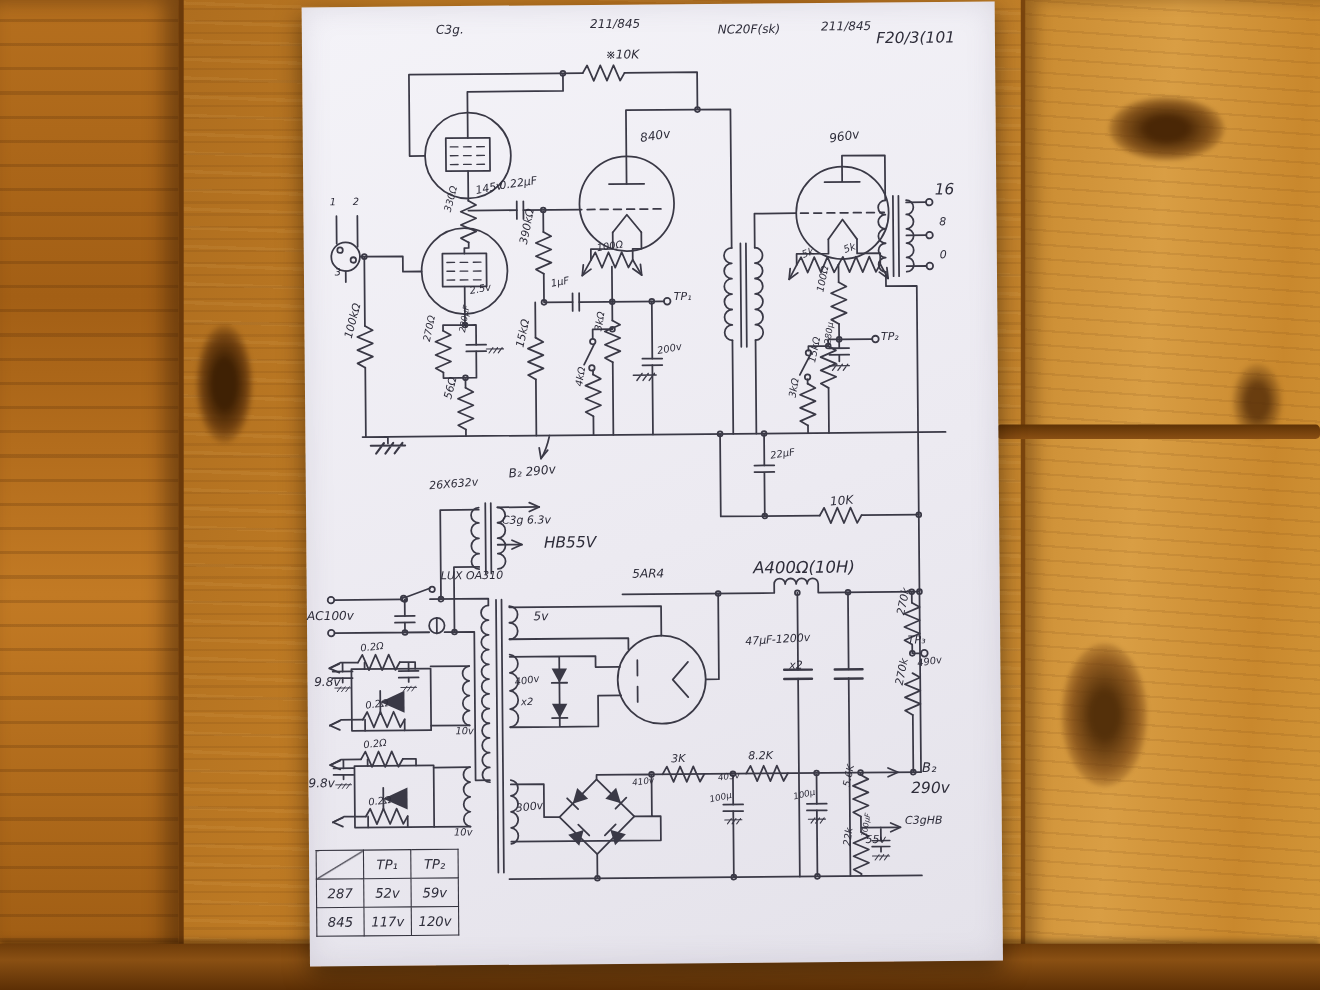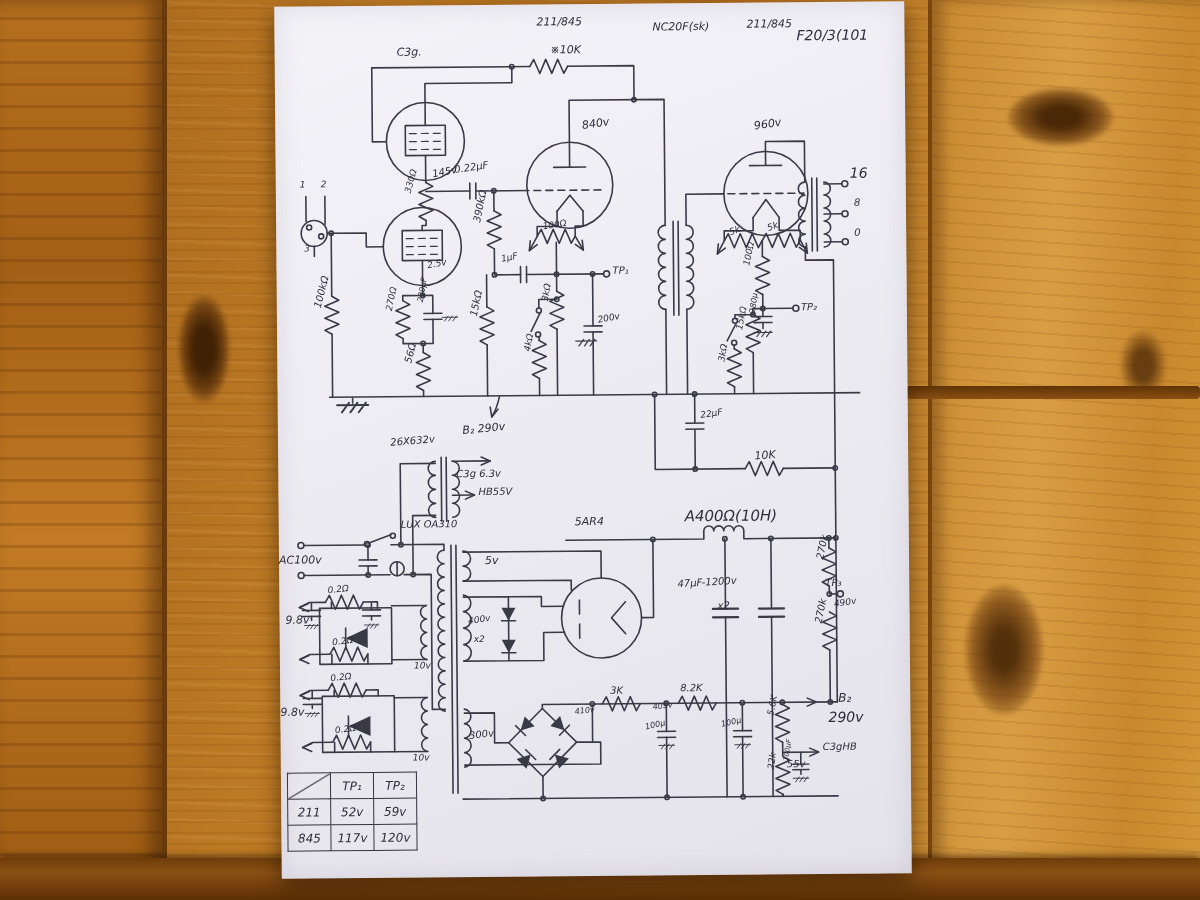--- a/index.html
+++ b/index.html
@@ -322,21 +322,21 @@
         <circle cx="502" cy="700" r="2.2"></circle>
       <circle cx="550" cy="700" r="2.2"></circle>
         <circle cx="550" cy="592" r="2.2"></circle>
         <circle cx="262" cy="794" r="2.2"></circle>
       <circle cx="386" cy="794" r="2.2"></circle>
         <circle cx="462" cy="794" r="2.2"></circle>
     </g>
   </svg>
 
   <div id="label-layer" style="position:absolute;inset:0;">
-      <span class="lbl" style="left: 122px; top: 16px; margin-top: 25px;">C3g.</span>
+      <span class="lbl" style="left: 122px; top: 16px;">C3g.</span>
       <span class="lbl" style="left: 262px; top: 12px;">211/845</span>
       <span class="lbl" style="left: 378px; top: 18px;">NC20F(sk)</span>
       <span class="lbl" style="left: 472px; top: 16px;">211/845</span>
       <span class="lbl" style="left: 522px; top: 26px; font-size: 14px;">F20/3(101</span>
       <span class="lbl" style="left: 276px; top: 40px; font-style: italic;">※10K</span>
       <span class="lbl" style="left: 306px; top: 116px; transform: rotate(-8deg);">840v</span>
       <span class="lbl" style="left: 478px; top: 118px; transform: rotate(-8deg);">960v</span>
       <span class="lbl" style="left: 574px; top: 164px; font-size: 14px;">16</span>
       <span class="lbl" style="left: 578px; top: 196px; font-size: 10px;">8</span>
       <span class="lbl" style="left: 578px; top: 226px; font-size: 10px;">0</span>
@@ -364,21 +364,21 @@
       <span class="lbl" style="left: 466px; top: 262px; font-size: 9px; transform: rotate(-78deg);">100Ω</span>
       <span class="lbl" style="left: 524px; top: 300px; font-size: 10px;">TP₂</span>
       <span class="lbl" style="left: 472px; top: 310px; font-size: 8px; transform: rotate(-82deg);">280μ</span>
       <span class="lbl" style="left: 440px; top: 358px; font-size: 9px; transform: rotate(-80deg);">3kΩ</span>
       <span class="lbl" style="left: 458px; top: 326px; font-size: 9px; transform: rotate(-78deg);">15kΩ</span>
       <span class="lbl" style="left: 422px; top: 408px; font-size: 9px; transform: rotate(-8deg);">22μF</span>
       <span class="lbl" style="left: 476px; top: 448px; font-size: 11px; transform: rotate(-4deg);">10K</span>
       <span class="lbl" style="left: 184px; top: 420px; font-size: 11px; transform: rotate(-5deg);">B₂ 290v</span>
       <span class="lbl" style="left: 112px; top: 432px; font-size: 10px; transform: rotate(-4deg);">26X632v</span>
       <span class="lbl" style="left: 178px; top: 464px; font-size: 10px;">C3g 6.3v</span>
-      <span class="lbl" style="left: 200px; top: 482px; font-size: 10px;">HB55V</span>
+      <span class="lbl" style="left: 216px; top: 482px; font-size: 14px;">HB55V</span>
       <span class="lbl" style="left: 122px; top: 514px; font-size: 10px;">LUX OA310</span>
       <span class="lbl" style="left: 0px; top: 548px; font-size: 11px; text-align: right;">AC100v</span>
       <span class="lbl" style="left: 206px; top: 550px; font-size: 11px;">5v</span>
       <span class="lbl" style="left: 296px; top: 512px; font-size: 11px;">5AR4</span>
       <span class="lbl" style="left: 406px; top: 506px; font-size: 15px;">A400Ω(10H)</span>
       <span class="lbl" style="left: 398px; top: 576px; font-size: 10px; transform: rotate(-3deg);">47μF-1200v</span>
       <span class="lbl" style="left: 438px; top: 598px; font-size: 10px;">x2</span>
       <span class="lbl" style="left: 536px; top: 556px; font-size: 10px; transform: rotate(-78deg);">270k</span>
       <span class="lbl" style="left: 546px; top: 576px; font-size: 10px;">TP₃</span>
       <span class="lbl" style="left: 554px; top: 598px; font-size: 9px; transform: rotate(-8deg);">490v</span>
@@ -410,21 +410,21 @@
     </div>
 
   <table class="tpt">
     <tbody>
         <tr>
       <td class="corner"></td>
       <td>TP₁</td>
       <td>TP₂</td>
     </tr>
     <tr>
-      <td>211</td>
+      <td>287</td>
       <td>52v</td>
       <td>59v</td>
     </tr>
     <tr>
       <td>845</td>
       <td>117v</td>
       <td>120v</td>
     </tr>
   </tbody>
     </table>

